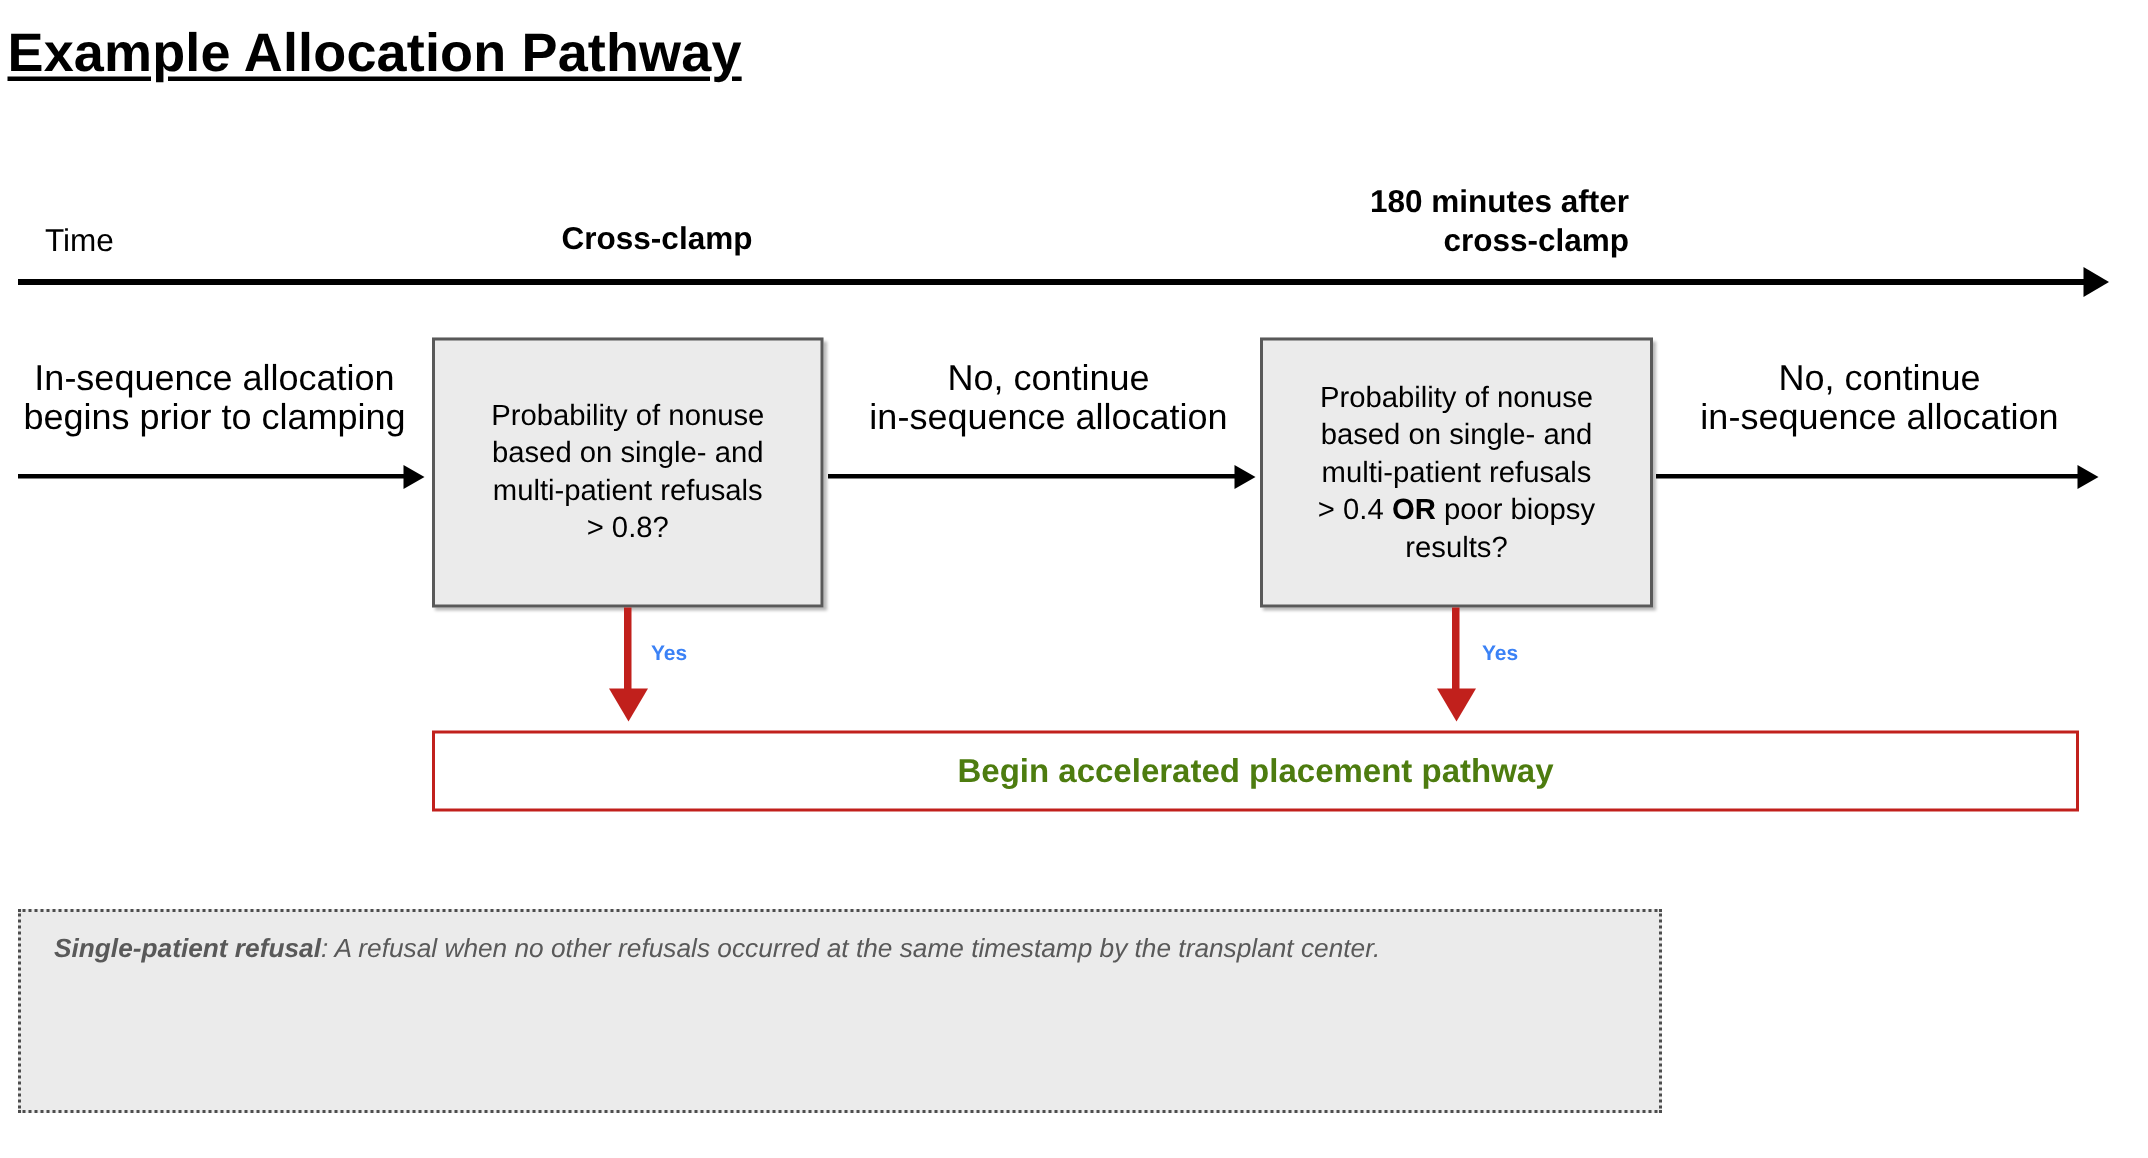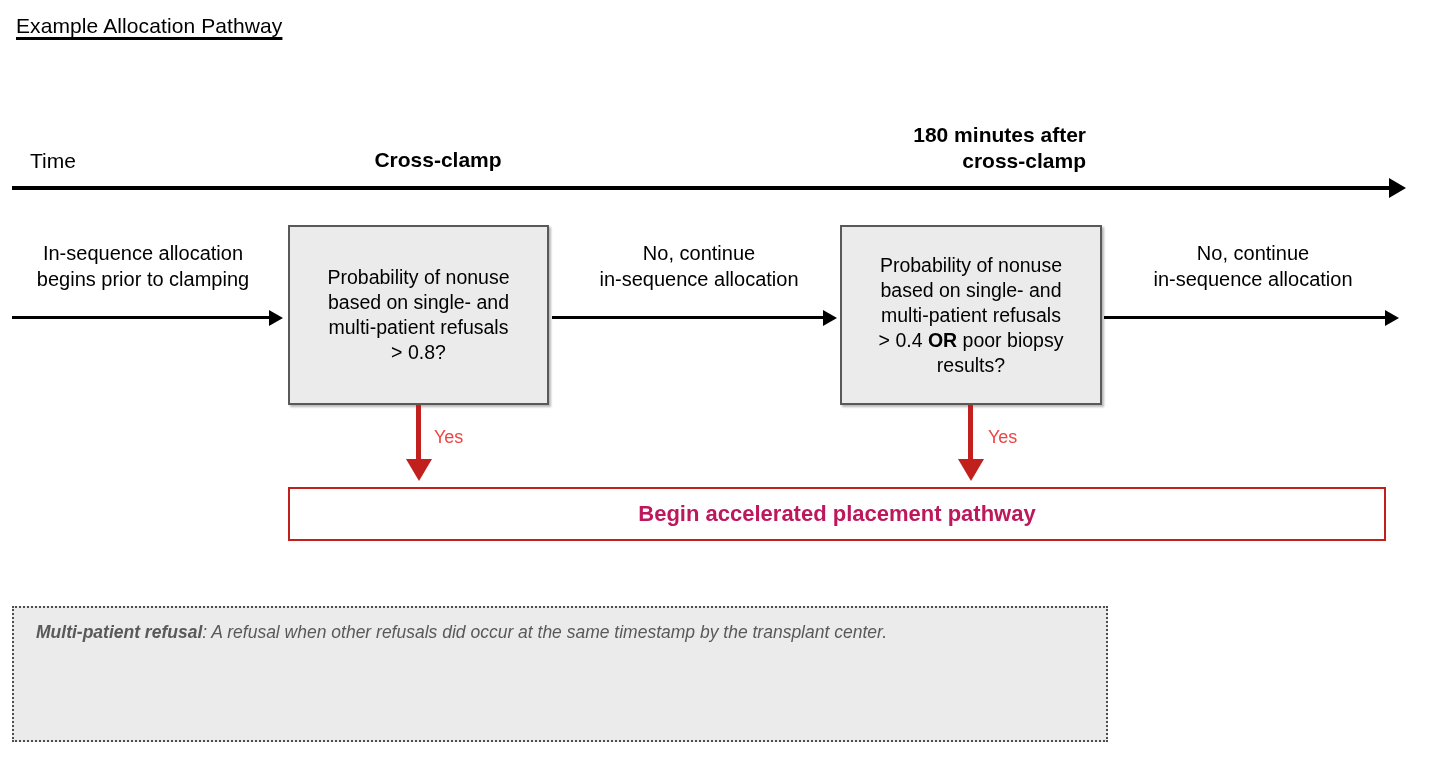--- a/index.html
+++ b/index.html
@@ -14,24 +14,24 @@
     overflow: hidden;
     font-family: "Liberation Sans", sans-serif;
     color: #000000;
     -webkit-font-smoothing: antialiased;
   }
 
   .abs { position: absolute; }
 
   
   #page-title {
-    left: 16px;
+    left: 5px;
     top: 14px;
-    font-size: 21px;
-    font-weight: normal;
+    font-size: 36px;
+    font-weight: bold;
     letter-spacing: 0.1px;
     text-decoration: underline;
     text-underline-offset: 4px;
     text-decoration-thickness: 3px;
     white-space: nowrap;
   }
 
   
   .timeline-label {
     font-size: 21px;
@@ -76,21 +76,21 @@
     border-left: 14px solid #000000;
     border-top: 8px solid transparent;
     border-bottom: 8px solid transparent;
   }
 
   #timeline-axis-shaft { left: 12px; top: 186px; width: 1386px; }
   #timeline-axis-head  { left: 1389px; top: 178px; }
 
   
   .flow-text {
-    font-size: 20px;
+    font-size: 24px;
     line-height: 26px;
     text-align: center;
     white-space: pre-line;
   }
   #entry-label {
     left: 0px;
     top: 240px;
     width: 286px;
   }
   #gap1-label {
@@ -151,40 +151,40 @@
     border-top: 22px solid #c1201c;
     border-left: 13px solid transparent;
     border-right: 13px solid transparent;
   }
   #yes-arrow-1-shaft { left: 416px;  top: 405px; height: 56px; }
   #yes-arrow-1-head  { left: 406px;  top: 459px; }
   #yes-arrow-2-shaft { left: 968px;  top: 405px; height: 56px; }
   #yes-arrow-2-head  { left: 958px;  top: 459px; }
 
   .yes-label {
-    font-size: 18px;
-    font-weight: normal;
-    color: #ef4444;
+    font-size: 14px;
+    font-weight: bold;
+    color: #3b82f6;
     white-space: nowrap;
   }
   #yes-label-1 { left: 434px; top: 427px; }
   #yes-label-2 { left: 988px; top: 427px; }
 
   
   #accelerated-banner {
     left: 288px;
     top: 487px;
     width: 1098px;
     height: 54px;
     border: 2px solid #c1201c;
     box-sizing: border-box;
     display: flex;
     align-items: center;
     justify-content: center;
-    color: #be185d;
+    color: #4d7c0f;
     font-size: 22px;
     font-weight: bold;
     background: #ffffff;
   }
 
   
   #footnote-box {
     left: 12px;
     top: 606px;
     width: 1096px;
@@ -255,14 +255,14 @@
 
 <div class="abs red-shaft" id="yes-arrow-2-shaft"></div>
 <div class="abs head-down" id="yes-arrow-2-head"></div>
 <div class="abs yes-label" id="yes-label-2">Yes</div>
 
 <div class="abs" id="accelerated-banner">
   <span>Begin accelerated placement pathway</span>
 </div>
 
 <div class="abs" id="footnote-box">
-  <div class="fn-line"><span class="fn-term">Multi-patient refusal</span><span>: A refusal when other refusals did occur at the same timestamp by the transplant center.</span></div>
+  <div class="fn-line"><span class="fn-term">Single-patient refusal</span><span>: A refusal when no other refusals occurred at the same timestamp by the transplant center.</span></div>
 </div>
 
 </body></html>

